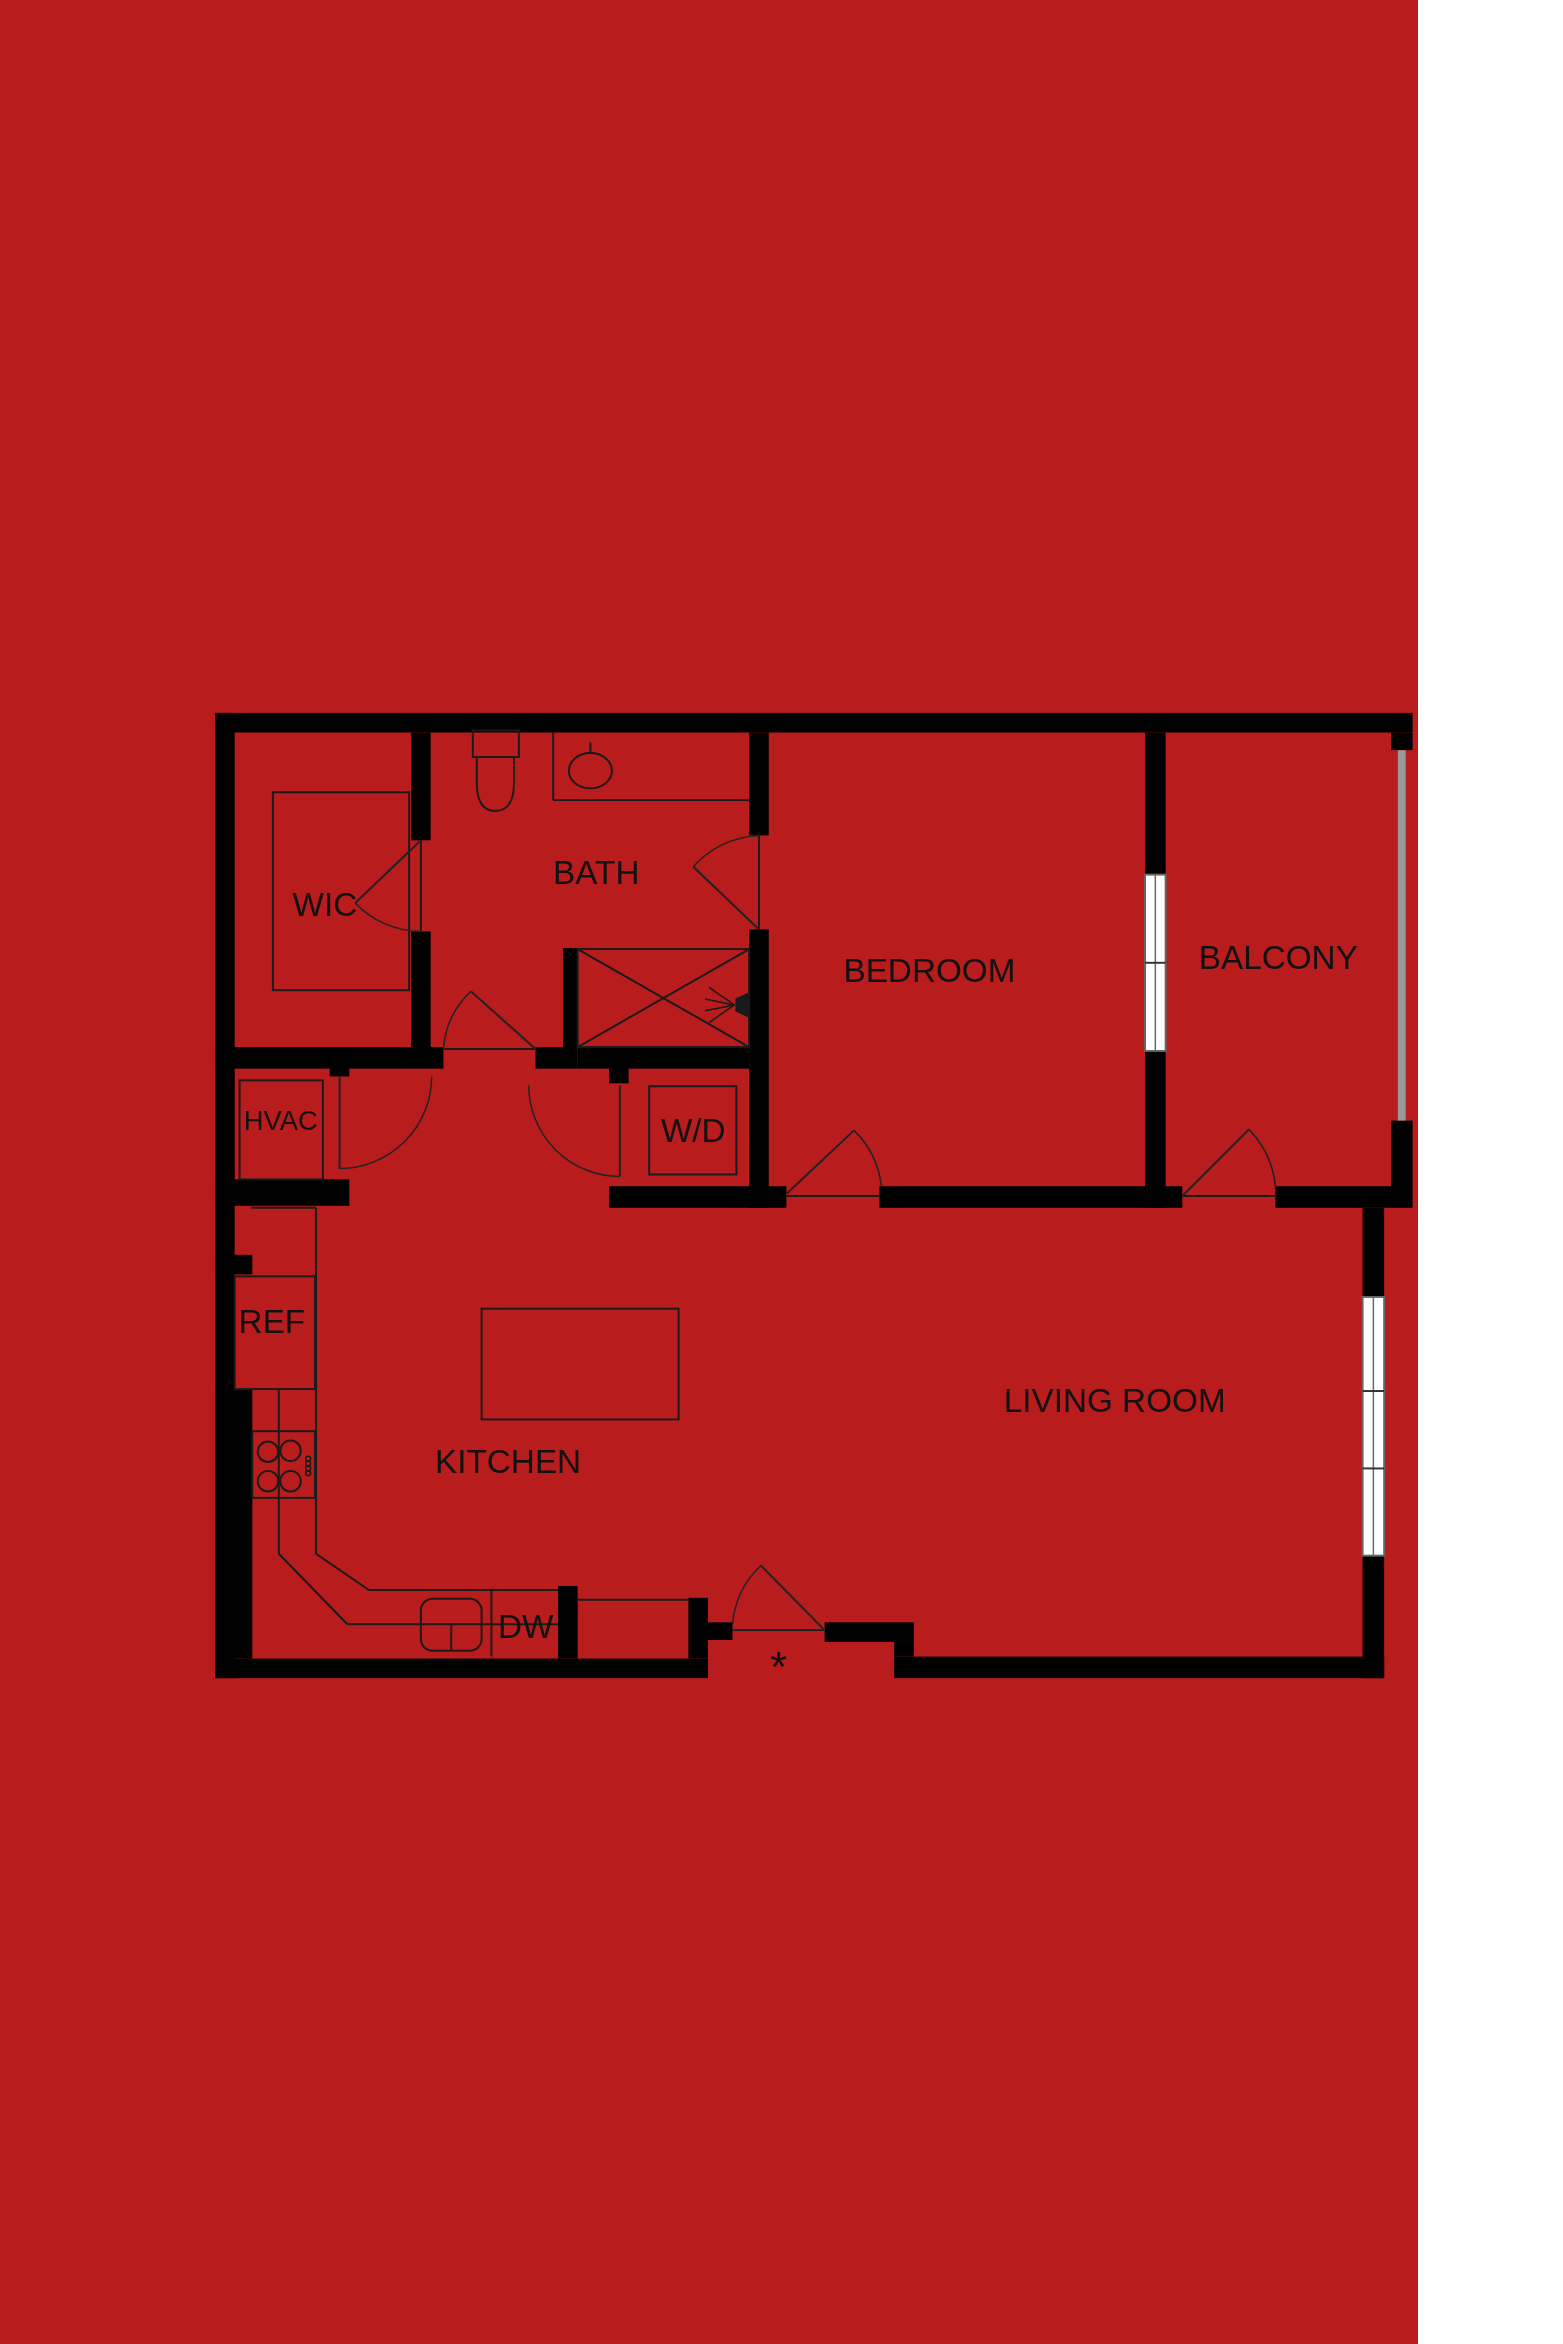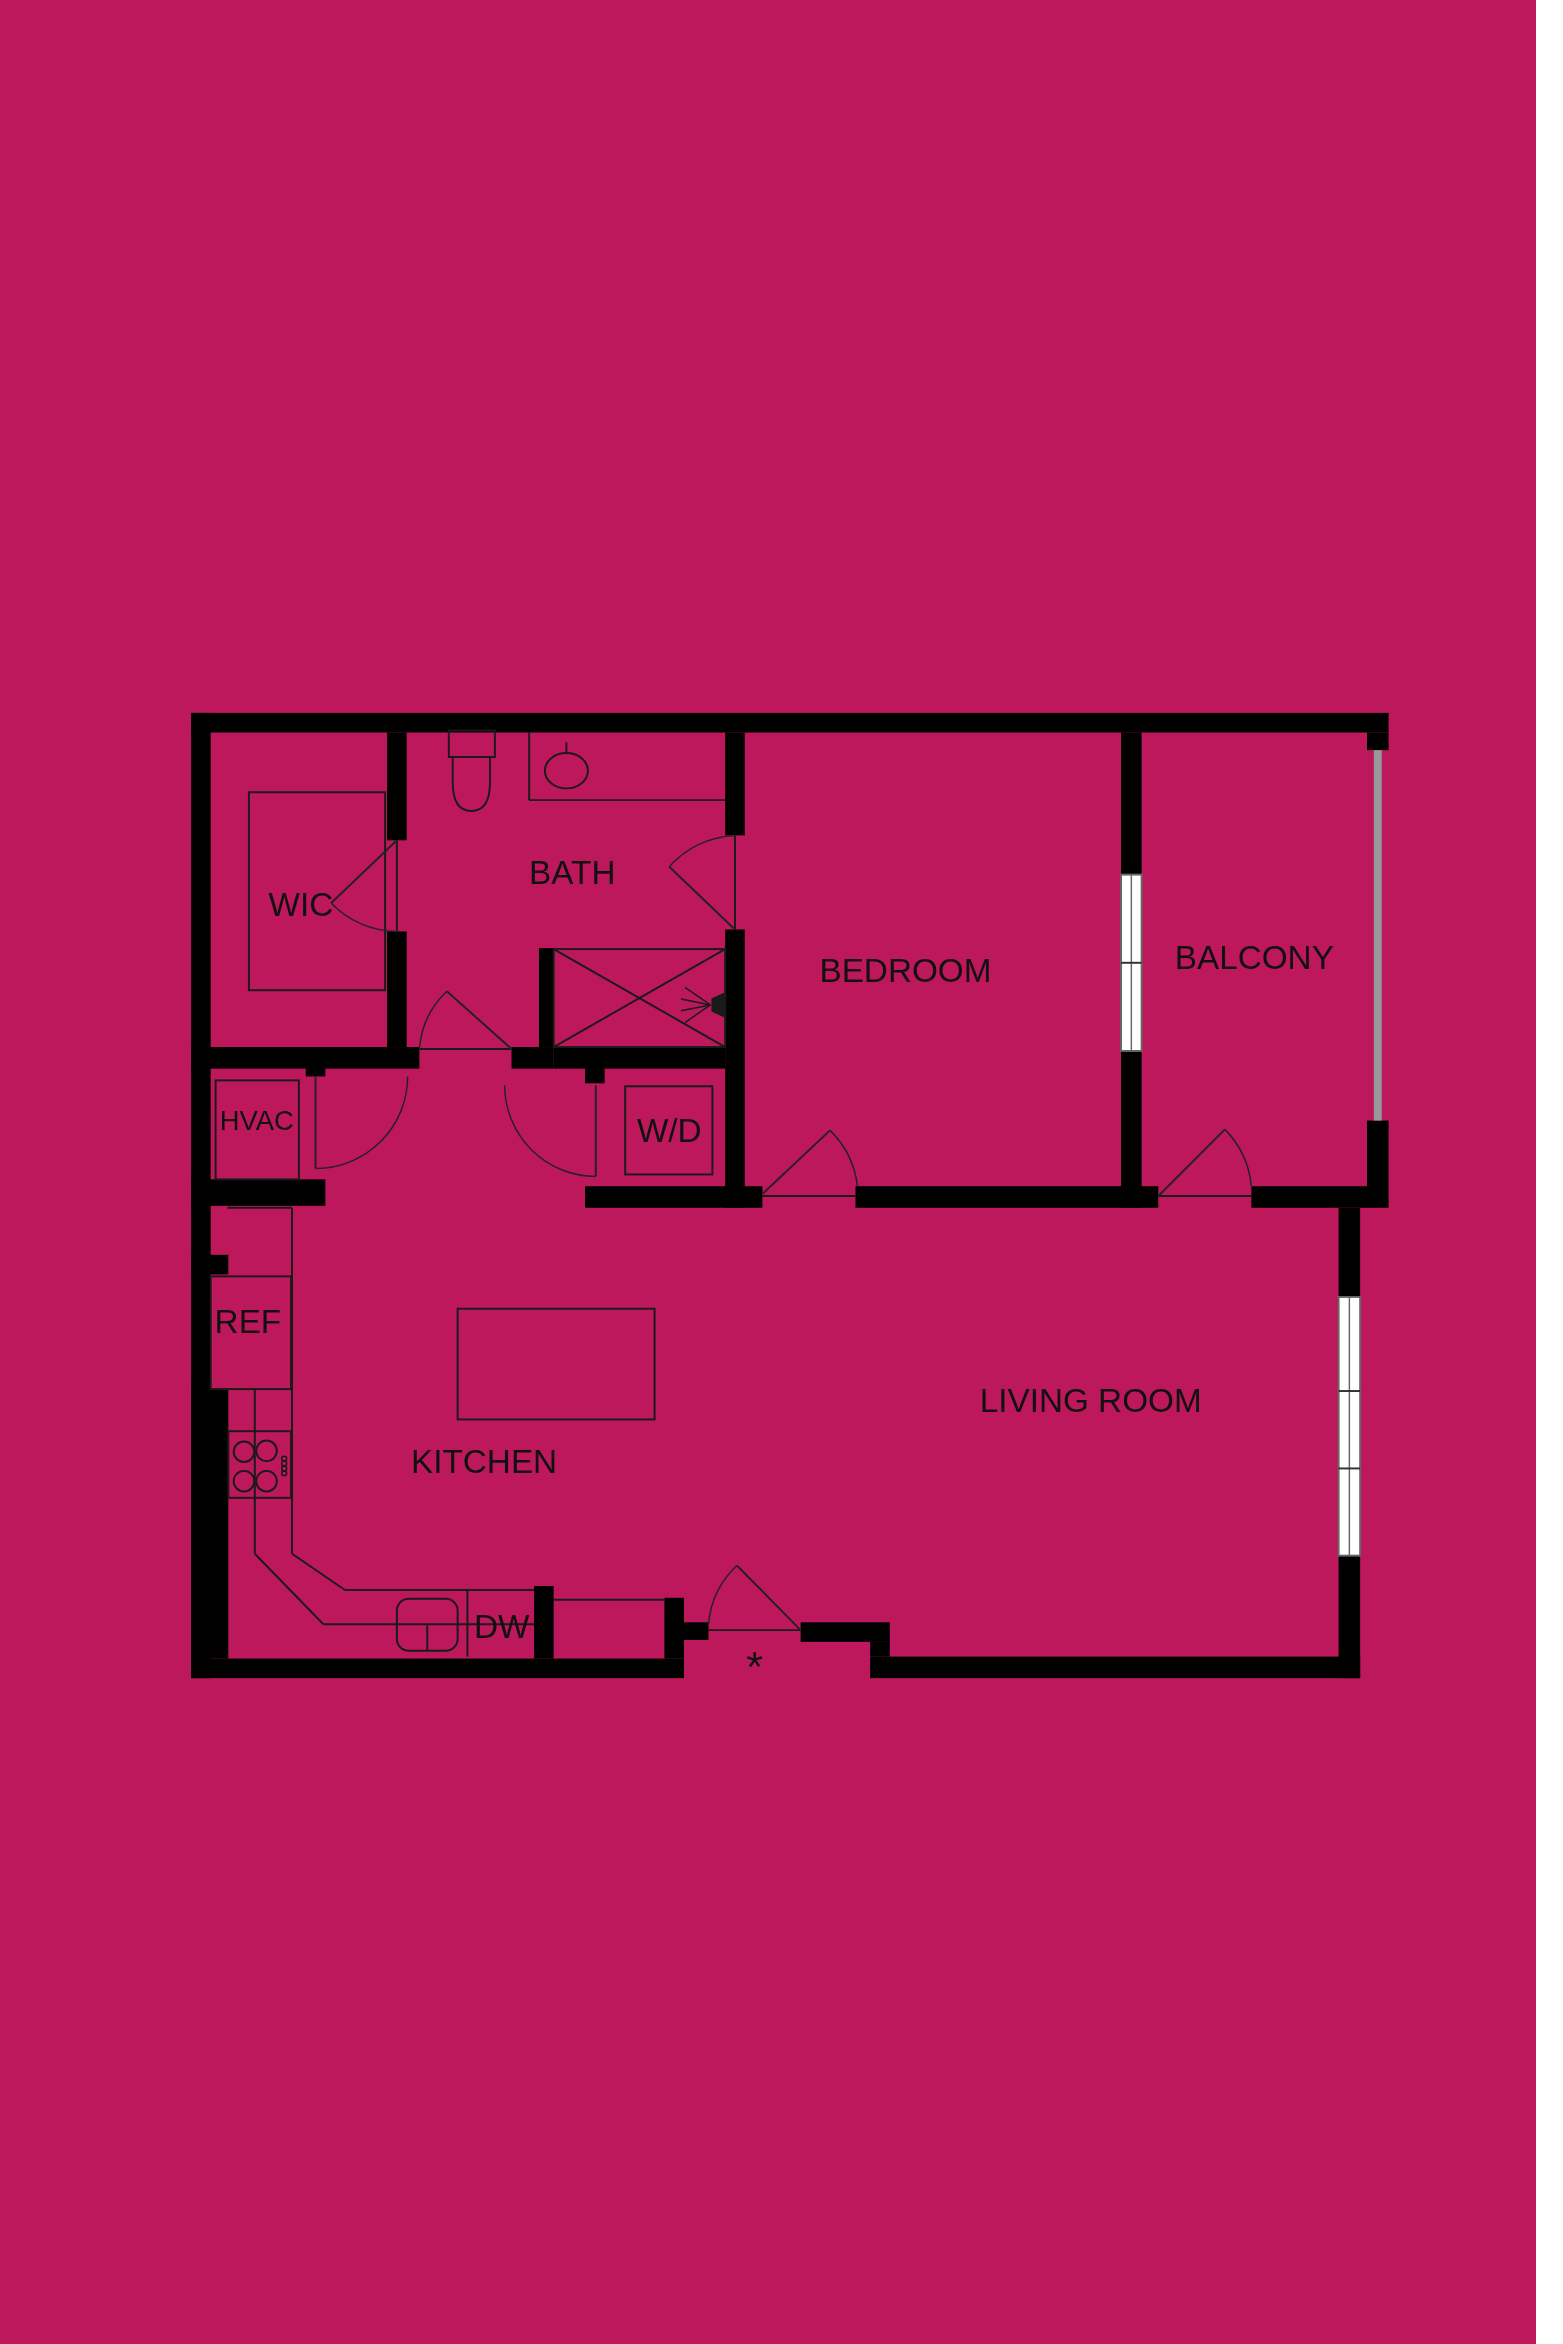--- a/index.html
+++ b/index.html
@@ -1,17 +1,17 @@
 <!DOCTYPE html>
 <html><head>
 <meta charset="utf-8">
 <style>
   html,body{margin:0;padding:0;background:#ffffff;}
-  .page{position:relative;width:1536px;height:2345px;background:#be185d;overflow:hidden;
-        font-family:"Liberation Sans", sans-serif;}
+  .page{position:relative;width:1394px;height:2345px;background:#b91c1c;overflow:hidden;
+        font-family:"Liberation Sans", sans-serif;padding-left:24px;}
   svg text{font-family:"Liberation Sans", sans-serif;fill:#111111;}
 </style>
 </head>
 <body>
 
 <div class="page">
   <svg width="1563" height="2345" viewBox="0 0 1595 2392" xmlns="http://www.w3.org/2000/svg">
       <rect x="195" y="727" width="1222" height="20" fill="#000000"></rect>
       <rect x="195" y="727" width="20" height="985" fill="#000000"></rect>
       <rect x="1395" y="747" width="22" height="18" fill="#000000"></rect>

